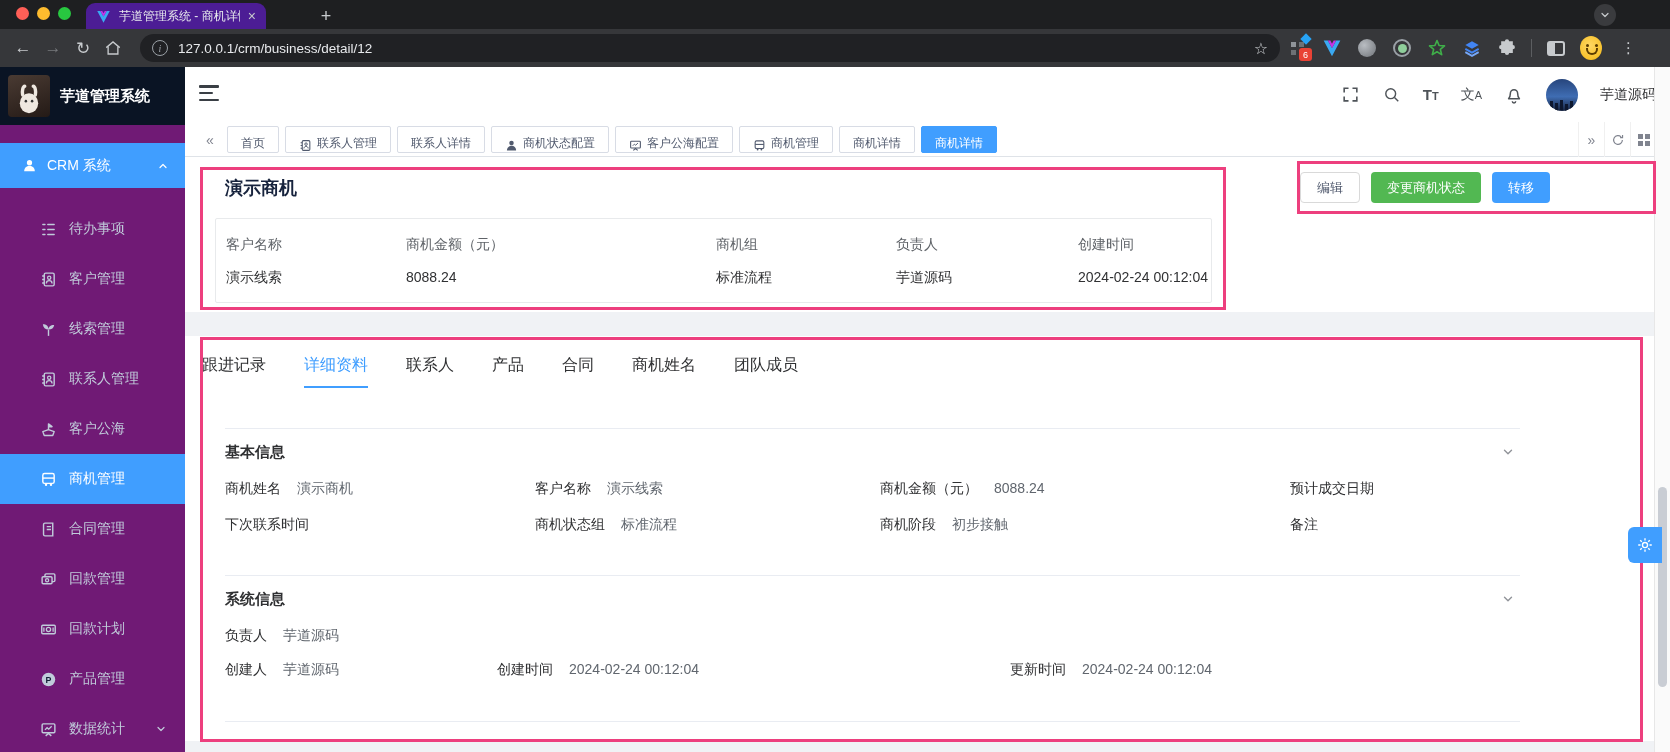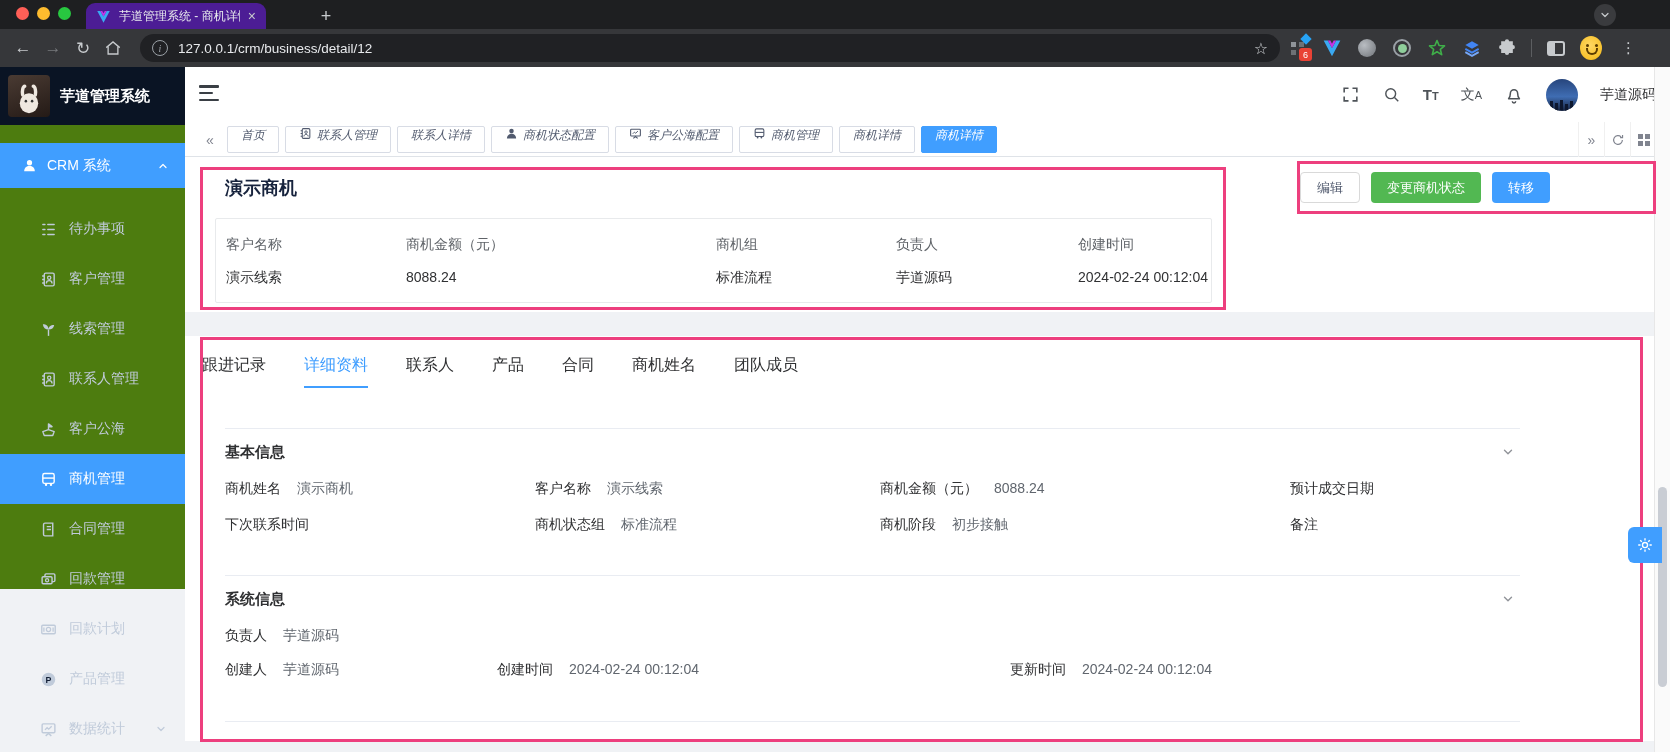--- a/index.html
+++ b/index.html
@@ -33,21 +33,21 @@
   .ringdot i { width:9px; height:9px; border-radius:50%; background:#8fce9b; }
   .divider-v { width:1px; height:18px; background:#5c5e61; }
   .panel-ic { width:18px; height:15px; border:2px solid #c7cacd; border-radius:3px; position:relative; }
   .panel-ic i { position:absolute; left:0; top:0; bottom:0; width:6px; background:#c7cacd; }
   .smiley { width:24px; height:24px; border-radius:50%; background:radial-gradient(circle at 45% 40%, #ffd764, #f5b913); position:relative; }
   .smiley i { position:absolute; left:6px; top:8px; width:3px; height:3px; background:#5b3c00; border-radius:50%; box-shadow:9px 0 0 #5b3c00; }
   .smiley b { position:absolute; left:6px; top:12px; width:12px; height:7px; border:2px solid #5b3c00; border-top:none; border-radius:0 0 10px 10px; }
   .kebab { color:#c7cacd; font-size:15px; letter-spacing:0; margin-left:6px; }
 
   
-  .sidebar { position:absolute; left:0; top:67px; width:185px; height:522px; background:#4d7c0f; }
+  .sidebar { position:absolute; left:0; top:67px; width:185px; height:685px; background:#701a75; }
   .logo { height:58px; background:#0a1424; display:flex; align-items:center; gap:10px; padding:0 8px; }
   .logo-img { width:42px; height:42px; border-radius:4px; background:linear-gradient(160deg,#4a3b33,#241a16); display:flex; align-items:end; justify-content:center; overflow:hidden; }
   .logo-title { color:#fff; font-size:15px; font-weight:bold; white-space:nowrap; }
   .menu-parent { margin-top:18px; height:45px; background:#409eff; color:#fff; display:flex; align-items:center; padding:0 16px 0 22px; font-size:14px; gap:10px; }
   .menu-parent .grow { flex:1; }
   .menu { position:relative; }
   .mitem { height:50px; display:flex; align-items:center; padding-left:40px; gap:12px; color:#c0cbda; font-size:14px; }
   .mitem svg { flex:0 0 auto; }
   .mitem.active { background:#409eff; color:#fff; }
   .mitem .grow { flex:1; }
@@ -60,21 +60,21 @@
   .burger i { height:2.5px; background:#3a3f45; border-radius:1px; }
   .burger i:nth-child(2){ width:70%; }
   .hicons { position:absolute; right:0; top:0; height:55px; display:flex; align-items:center; gap:22px; padding-right:14px; color:#4e5358; }
   .avatar-city { width:32px; height:32px; border-radius:50%; overflow:hidden; background:linear-gradient(180deg,#27457c 0%,#3f6db3 55%,#16233f 100%); position:relative; }
   .avatar-city i { position:absolute; bottom:0; left:4px; width:3px; height:10px; background:#0d1830; box-shadow:5px 2px 0 #0d1830, 10px -1px 0 #0d1830, 15px 3px 0 #0d1830, 20px 0 0 #0d1830; }
   .uname { font-size:14px; color:#303133; }
 
   .pagetabs { position:absolute; left:0; top:55px; width:1485px; height:35px; background:#fff; border-bottom:1px solid #dfe3e8; }
   .tcollapse { position:absolute; left:12px; top:0; height:35px; width:26px; display:flex; align-items:center; justify-content:center; color:#80848f; font-size:14px; }
   .ptabs { position:absolute; left:42px; top:4px; display:flex; gap:6px; }
-  .ptab { height:27px; border:1px solid #d8dce5; background:#fff; border-radius:2px; display:flex; align-items:flex-start; gap:5px; padding:0 13px; font-size:12px; color:#515a6e; white-space:nowrap;font-style:italic; }
+  .ptab { height:27px; border:1px solid #d8dce5; background:#fff; border-radius:2px; display:flex; align-items:flex-end; gap:5px; padding:0 13px; font-size:12px; color:#515a6e; white-space:nowrap; }
   .ptab.active { background:#409eff; border-color:#409eff; color:#fff; }
   .tctrls { position:absolute; right:14px; top:0; height:35px; display:flex; }
   .tctrl { width:26px; height:35px; display:flex; align-items:center; justify-content:center; color:#80848f; border-left:1px solid #f0f0f0; font-size:14px; }
   .gridic { display:grid; grid-template-columns:5px 5px; grid-gap:2px; }
   .gridic i { width:5px; height:5px; background:#80848f; }
 
   
   .headcard { position:absolute; left:0; top:90px; width:1469px; height:155px; background:#fff; }
   .pgtitle { position:absolute; left:40px; top:19px; font-size:18px; font-weight:bold; color:#17233d; }
   .sumbox { position:absolute; left:30px; top:61px; width:997px; height:85px; border:1px solid #e8eaec; border-radius:2px; padding:17px 0 0 10px; display:grid; grid-template-columns:180px 310px 180px 182px auto; }

